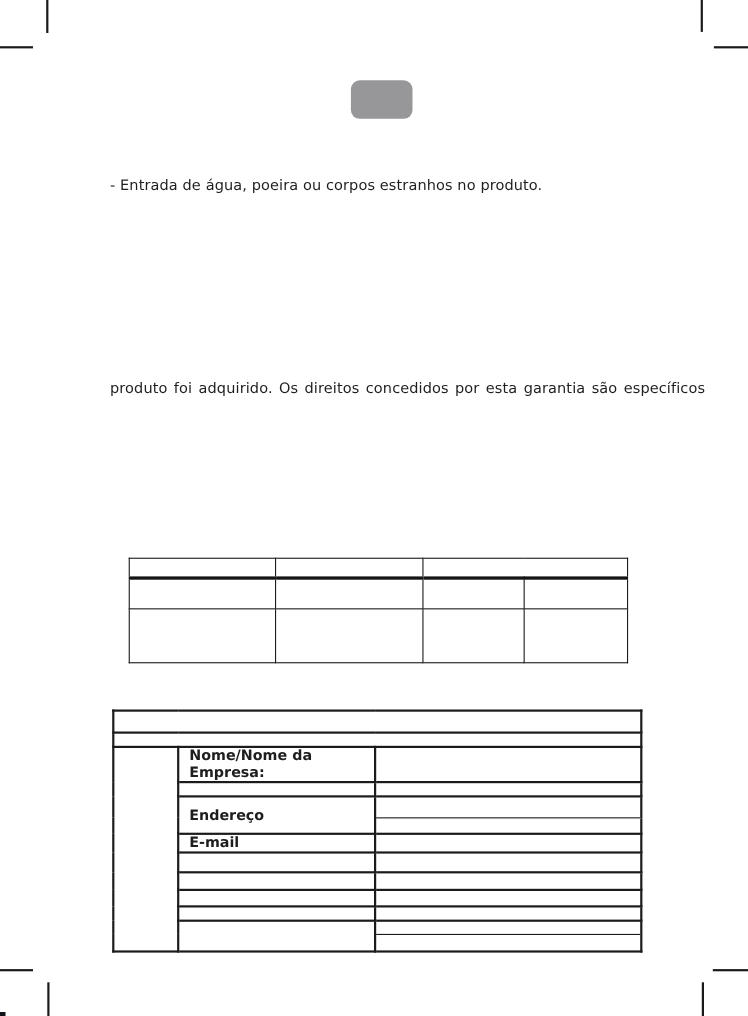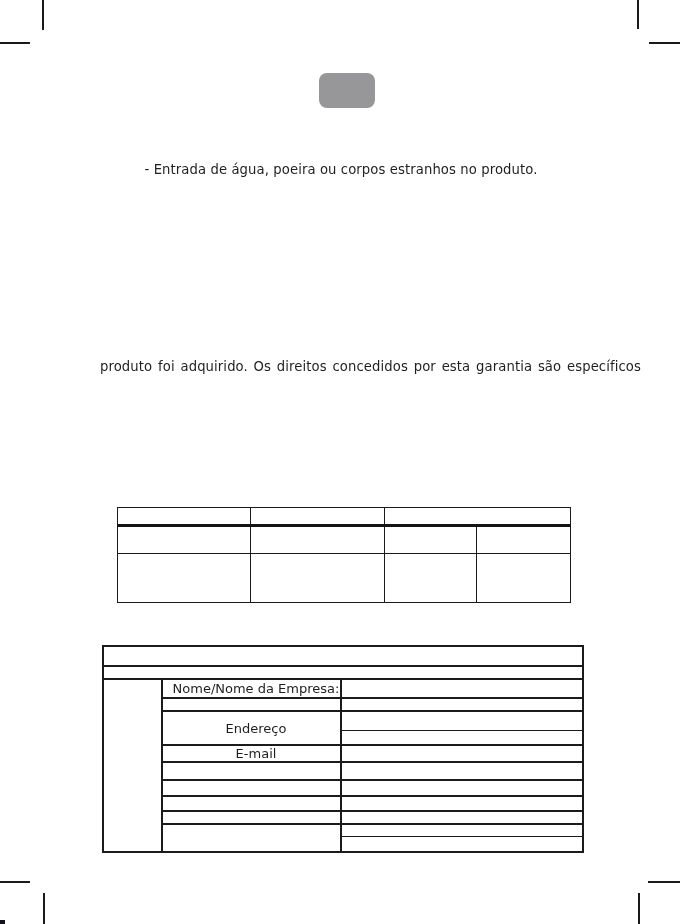--- a/index.html
+++ b/index.html
@@ -1,44 +1,44 @@
 <!DOCTYPE html>
 <html><head>
 <meta charset="utf-8">
 <style>
   html,body { margin:0; padding:0; background:#ffffff; }
   .page {
     position:relative; width:680px; height:924px; background:#ffffff;
-    font-family:"DejaVu Sans", sans-serif; color:#1e1e1e; overflow:hidden;text-align:center;
+    font-family:"DejaVu Sans", sans-serif; color:#1e1e1e; overflow:hidden;
   }
   .crop { position:absolute; background:#1a1a1a; }
   .corner-chip { position:absolute; left:0; bottom:0; width:5px; height:4px; background:#10131a; }
   .badge {
     position:absolute; left:319px; top:73px; width:56px; height:35px;
     background:#97979a; border-radius:8px;
   }
   .textline {
     position:absolute; left:100px; width:482px;
     font-size:13.2px; line-height:16px; letter-spacing:0.1px;
     color:#1f1f1f; white-space:nowrap;
   }
   .t-line1 { top:162px; }
   .t-line2 { top:250px; word-spacing:1.5px; }
-  .t-line3 { top:359px; word-spacing:1.5px; }
+  .t-line3 { top:346px; word-spacing:1.5px; }
 
   table { border-collapse:collapse; position:absolute; table-layout:fixed; }
   td { padding:0; font-size:13px; color:#1e1e1e; overflow:hidden; }
 
   
   .tbl1 { left:117px; top:507px; width:453px; }
   .tbl1 td { border:1.5px solid #1b1b1b; }
   .tbl1 .hdr td { border-bottom:3px solid #141414; }
 
   
-  .tbl2 { left:102px; top:645px; width:480px; }
+  .tbl2 { left:102px; top:645px; width:480px;font-weight:bold; }
   .tbl2 td { border:2px solid #1b1b1b; }
   .tbl2 td.label { padding-left:9px; vertical-align:middle; font-size:13px; }
   .tbl2 td.thin-b { border-bottom-width:1px; }
   .tbl2 td.thin-t { border-top-width:1px; }
 </style>
 </head>
 <body>
 
 <div class="page">
 

